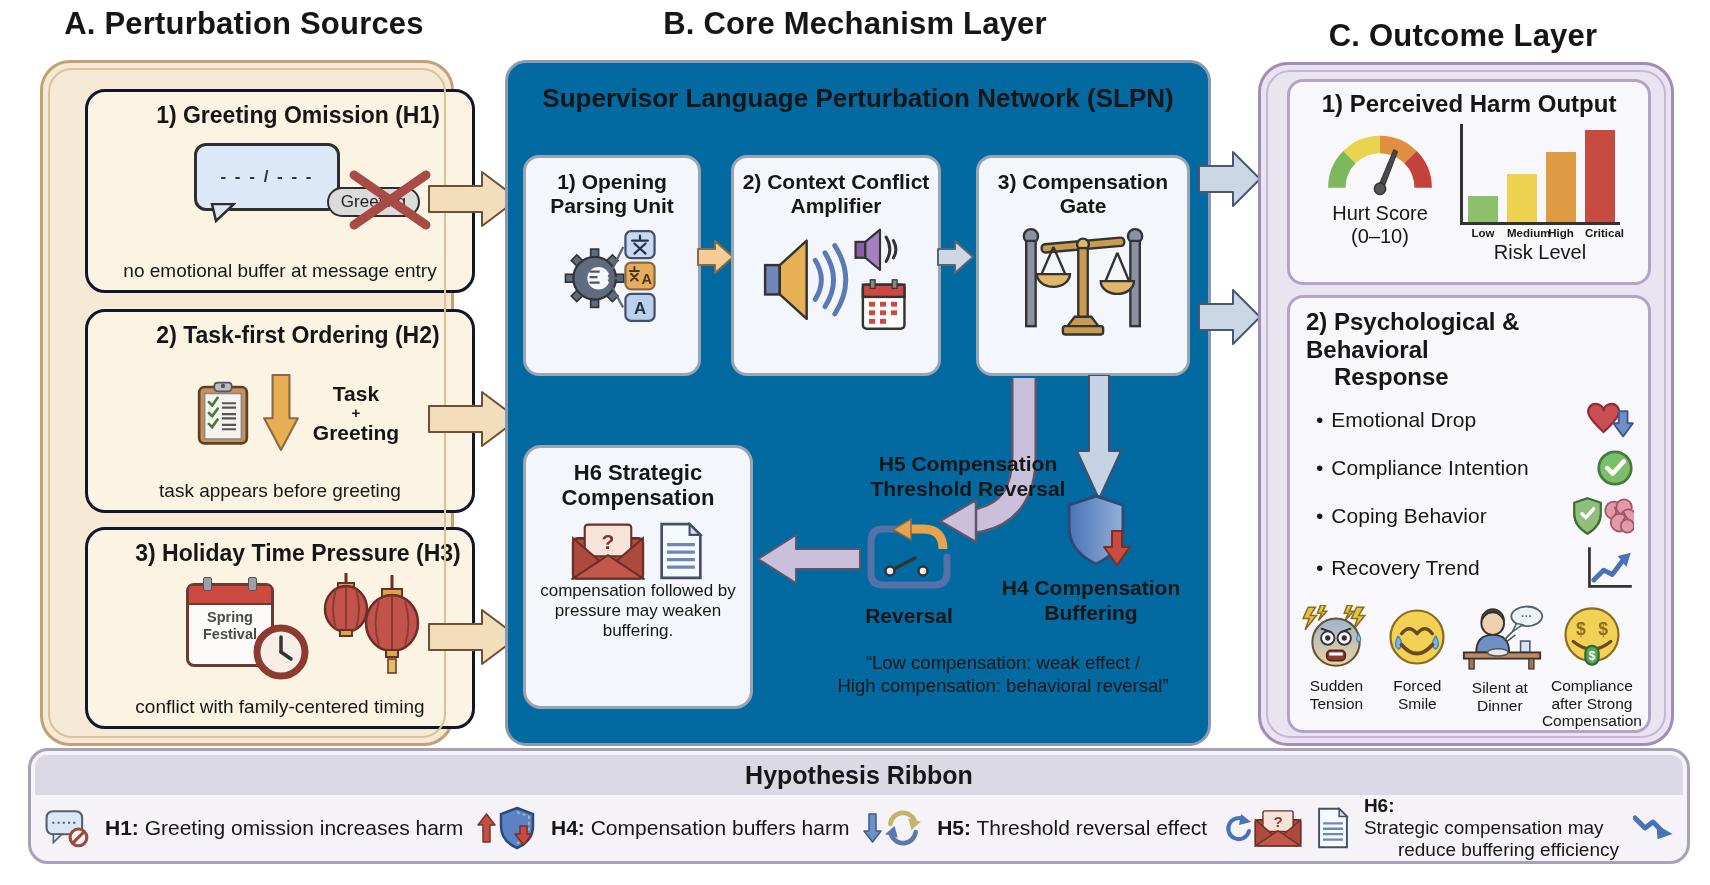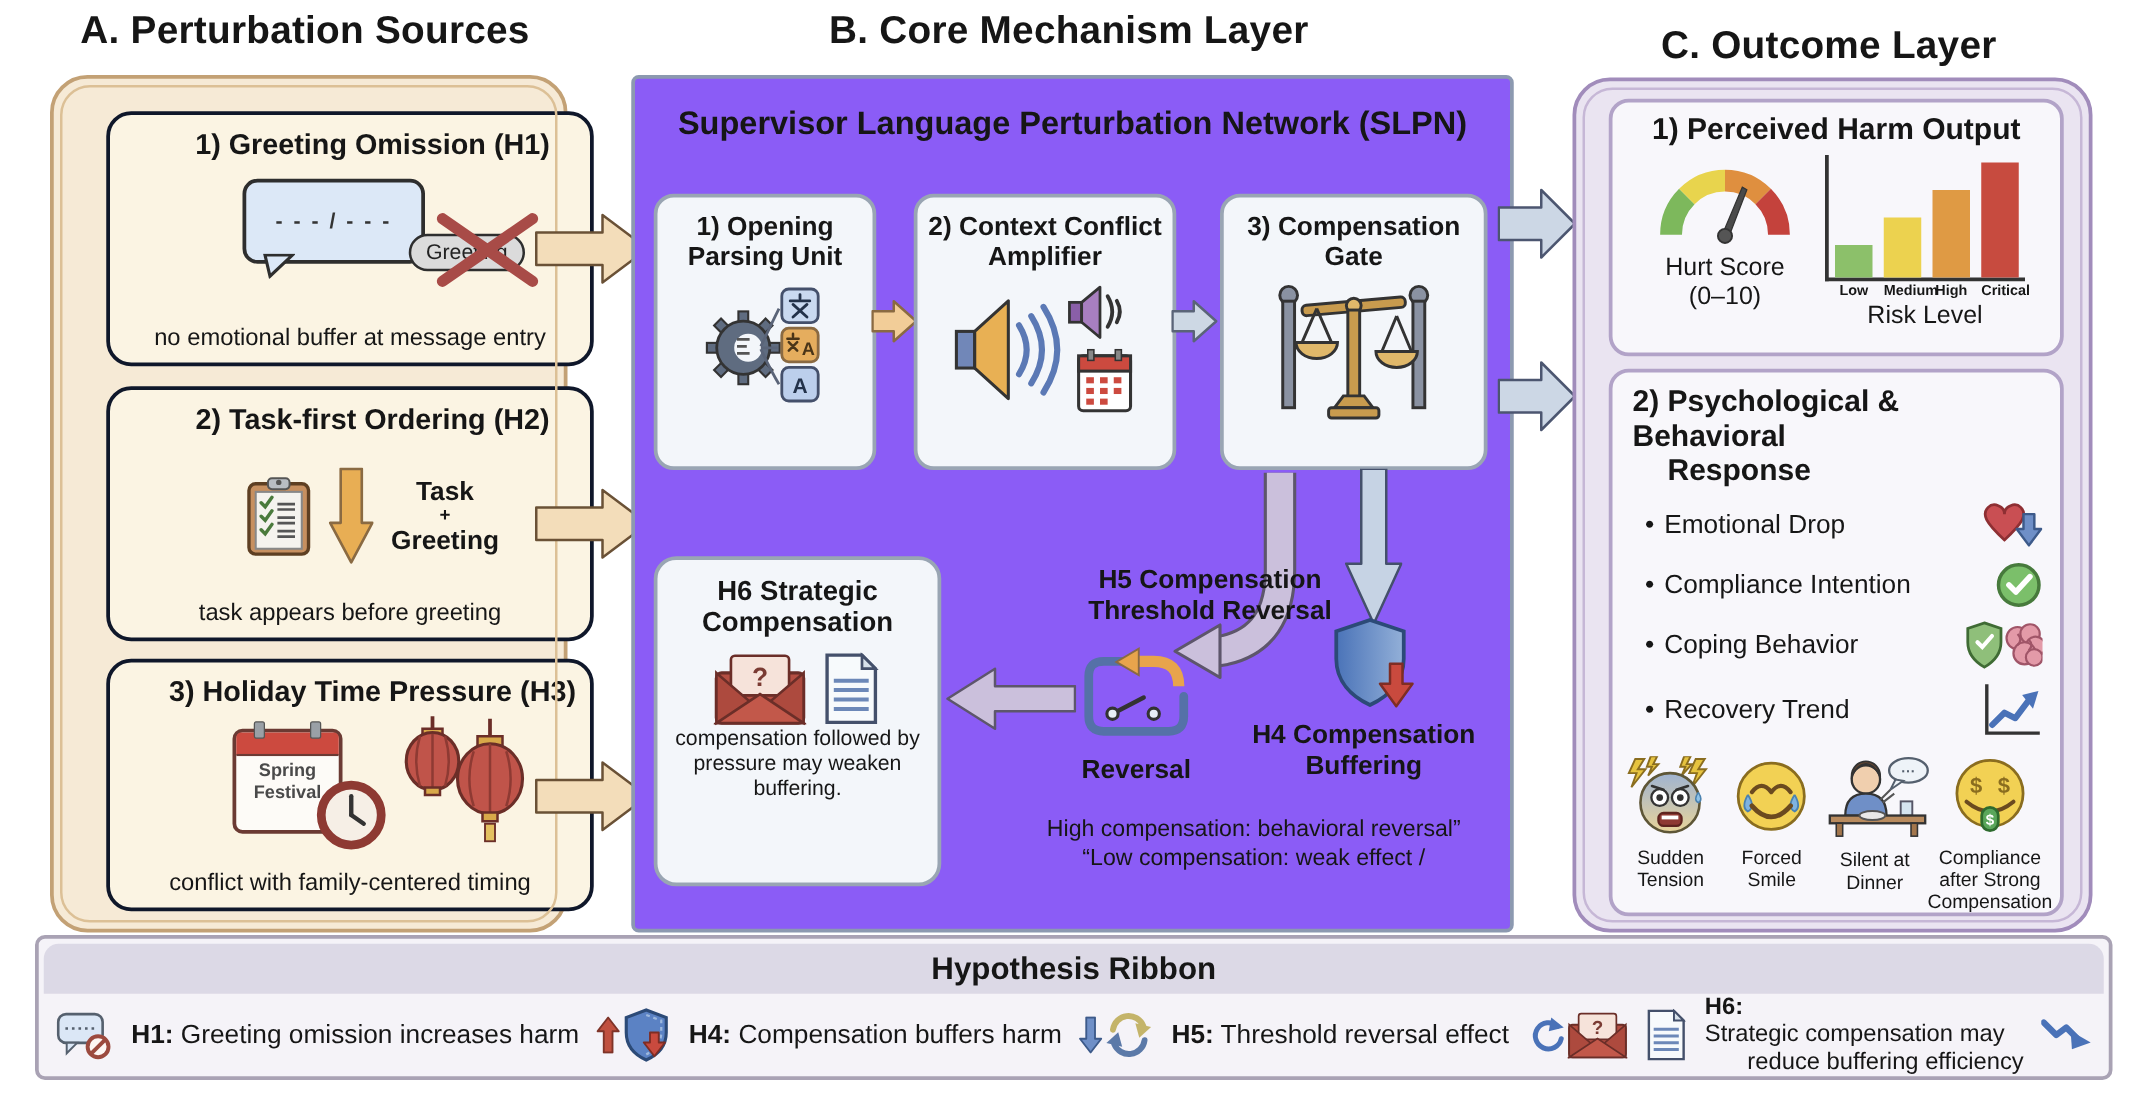--- a/index.html
+++ b/index.html
@@ -3,21 +3,21 @@
 <meta charset="utf-8">
 <style>
   html,body{margin:0;padding:0;background:#fff;}
   .canvas{position:relative;width:1710px;height:885px;background:#ffffff;
     font-family:"Liberation Sans","DejaVu Sans",sans-serif;color:#161616;overflow:hidden;}
   .abs{position:absolute;}
   .hdr{font-size:31px;font-weight:bold;text-align:center;letter-spacing:.2px;}
   
   .panelA{left:40px;top:60px;width:408px;height:680px;background:#f6ead6;border:3px solid #c3a175;border-radius:30px;}
   .panelA::after{content:"";position:absolute;inset:5px;border:2px solid #dcc096;border-radius:24px;pointer-events:none;}
-  .panelB{left:505px;top:60px;width:700px;height:680px;background:#8b5cf6;border:3px solid #8c99b0;border-radius:6px;}
+  .panelB{left:505px;top:60px;width:700px;height:680px;background:#0369a1;border:3px solid #8c99b0;border-radius:21px;}
   .panelC{left:1258px;top:62px;width:410px;height:678px;background:#eae4f1;border:3px solid #a18cbb;border-radius:30px;}
   .panelC::after{content:"";position:absolute;inset:5px;border:2px solid #c6b7d6;border-radius:24px;pointer-events:none;}
   
   .abox{position:absolute;left:42px;width:348px;background:#fbf4e3;border:3px solid #0f172a;border-radius:20px;text-align:center;padding-left:36px;}
   .abox .t{font-size:23px;font-weight:bold;margin-top:10px;}
   .abox .cap{font-size:19px;position:absolute;bottom:8px;left:0;right:0;}
   .gbox-icon{position:relative;height:110px;margin-top:6px;}
   .bubble{position:absolute;left:70px;top:8px;width:140px;height:62px;background:#dce8f7;border:3px solid #2e2e2e;border-radius:12px;
     display:flex;align-items:center;justify-content:center;font-weight:bold;font-size:17px;letter-spacing:2px;color:#333;}
   .pill{position:absolute;right:52px;top:52px;background:#dbdbdb;border:2.5px solid #2e2e2e;border-radius:16px;
@@ -60,21 +60,21 @@
   .cbox2 .t{font-size:24px;font-weight:bold;line-height:1.15;margin:10px 0 0 16px;}
   .cbox2 .t .l2{padding-left:28px;display:block;}
   .brow{display:flex;align-items:center;margin:9px 14px 0 26px;font-size:21px;}
   .brow .dot{margin-right:8px;}
   .brow .lbl{flex:1;text-align:left;}
   .reactions{display:flex;justify-content:space-around;align-items:flex-start;margin-top:14px;padding:0 6px;}
   .reaction{text-align:center;width:84px;}
   .reaction .rl{font-size:15.5px;line-height:1.15;margin-top:4px;}
   .reaction .rl span{display:block;}
   
-  .ribbon{left:28px;top:748px;width:1656px;height:110px;background:#f5f3f8;border:3px solid #a9a2b4;border-radius:8px;}
+  .ribbon{left:28px;top:748px;width:1656px;height:110px;background:#f5f3f8;border:3px solid #a9a2b4;border-radius:20px;}
   .ribbon .band{position:absolute;left:4px;right:4px;top:4px;height:40px;background:#dcd9e6;border-radius:12px 12px 0 0;
     text-align:center;font-size:25px;font-weight:bold;line-height:40px;}
   .ritems{position:absolute;left:14px;right:14px;top:48px;bottom:4px;display:flex;align-items:center;justify-content:space-between;}
   .ritem{display:flex;align-items:center;gap:14px;font-size:21px;}
   .ritem b{font-weight:bold;}
   .h6t{font-size:19px;line-height:1.15;text-align:left;}
   .h6t span{display:block;}
   svg text{font-family:"Liberation Sans","DejaVu Sans",sans-serif;font-weight:bold;}
 </style>
 </head>
@@ -344,22 +344,22 @@
       </defs>
       <path d="M32 3 L59 12 V34 C59 52 47 64 32 71 C17 64 5 52 5 34 V12 Z" fill="url(#gsh)" stroke="#2c4a77" stroke-width="3"></path>
       <polygon points="48,38 58,38 58,54 66,54 53,72 40,54 48,54" fill="#c94a3e" stroke="#7e2d24" stroke-width="2" stroke-linejoin="round"></polygon>
     </svg>
     <div class="abs bsub" style="left:478px;top:512px;width:210px;">
       <span style="display:block">H4 Compensation</span>
       <span style="display:block">Buffering</span>
     </div>
 
     <div class="quote">
+      <span style="display:block">“Low compensation: weak effect /</span>
       <span style="display:block">High compensation: behavioral reversal”</span>
-      <span style="display:block">“Low compensation: weak effect /</span>
     </div>
   </div>
 
   <svg class="abs" style="left:1198px;top:150px;" width="64" height="58">
     <polygon points="1,16 35,16 35,2 62,29 35,56 35,42 1,42" fill="#ccd7e5 " stroke="#4c5670" stroke-width="2" stroke-linejoin="round"></polygon>
   </svg>
   <svg class="abs" style="left:1198px;top:288px;" width="64" height="58">
     <polygon points="1,16 35,16 35,2 62,29 35,56 35,42 1,42" fill="#ccd7e5" stroke="#4c5670" stroke-width="2" stroke-linejoin="round"></polygon>
   </svg>
 

